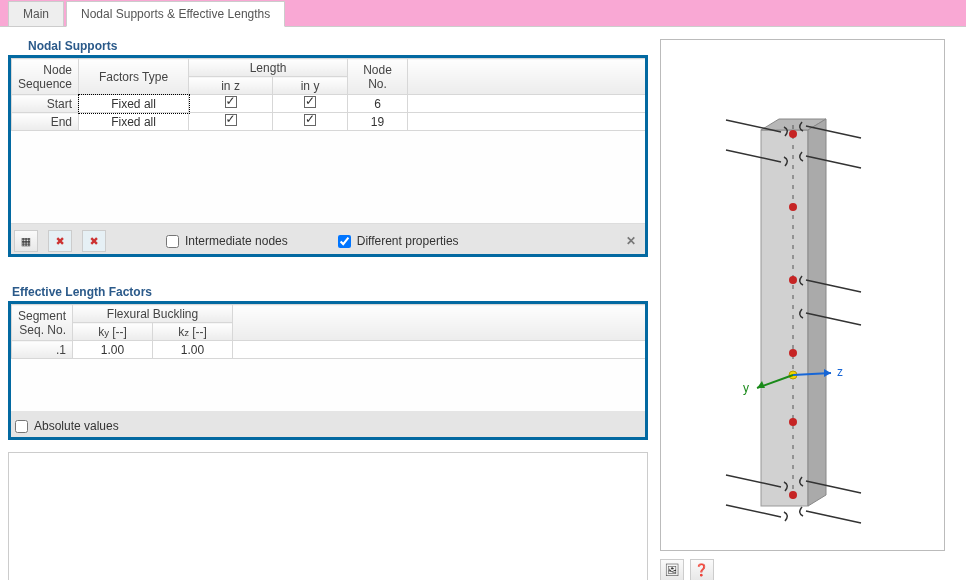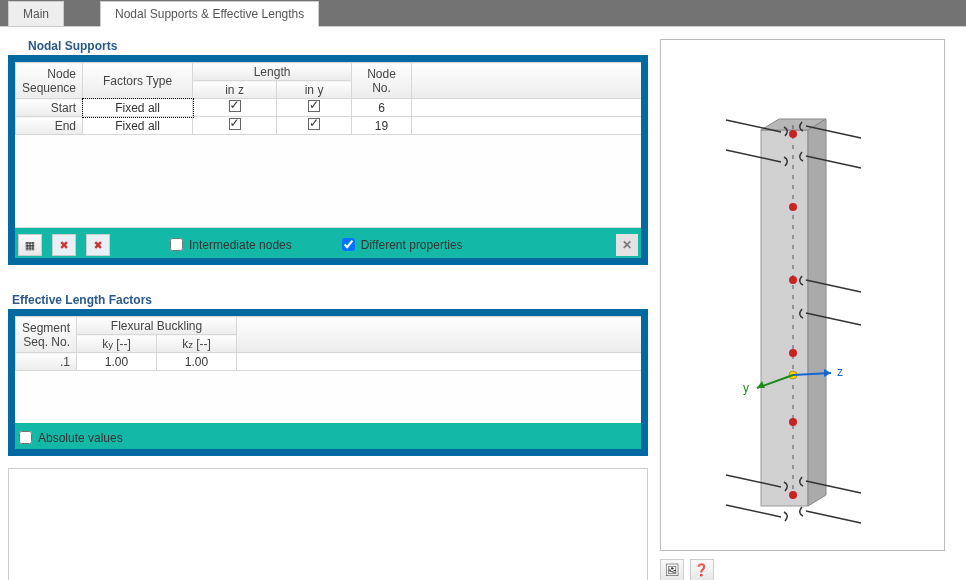--- a/index.html
+++ b/index.html
@@ -10,36 +10,35 @@
     background: #fff;
     color: #333;
     width: 966px;
     height: 580px;
     overflow: hidden;
   }
   .tabs {
     display: flex;
     border-bottom: 1px solid #ccc;
     padding-left: 8px;
-    background: #737373;
+    background: #f9a8d4;
   }
   .tab {
     padding: 5px 14px;
     border: 1px solid #ccc;
     background: #eee;
     margin-right: 2px;
     position: relative;
     top: 1px;
     cursor: pointer;
     color: #555;
   }
   .tab.active {
     background: #fff;
     border-bottom: 1px solid #fff;
-    margin-left: 34px;
   }
   .content {
     display: flex;
     gap: 12px;
     padding: 8px;
   }
   .left {
     width: 640px;
   }
   .right {
@@ -53,22 +52,22 @@
     margin-top: 2px;
     margin-left: 16px;
   }
   .panel-title2 {
     color: #2b5a8a;
     font-weight: bold;
     padding: 2px 4px;
     margin-top: 26px;
   }
   .table-box {
-    border: 7px solid #0369a1;
-    background: #14b8a6;
+    border: 3px solid #0369a1;
+    background: #e5e5e5;
   }
   table.grid {
     border-collapse: collapse;
     width: 100%;
     font-size: 12px;
   }
   table.grid th, table.grid td {
     border: 1px solid #d7d7d7;
     padding: 0 6px;
     height: 18px;
@@ -120,21 +119,21 @@
   .tool-btn {
     width: 24px; height: 22px;
     border: 1px solid #ccc;
     background: linear-gradient(#fafafa,#e8e8e8);
     display:flex; align-items:center; justify-content:center;
     cursor: pointer;
     font-size:11px;
   }
   .tool-btn.del { background: #e6f0f5; }
   .cb-label {
-    display:flex; align-items:flex-start; gap:6px;
+    display:flex; align-items:flex-end; gap:6px;
     cursor:pointer;
   }
   .cb-label input { margin:0; }
   .closex {
     margin-left:auto;
     width:22px; height:22px;
     background:#e3e3e3;
     display:flex;align-items:center;justify-content:center;
     color:#777; font-weight:bold;
     cursor:pointer;

